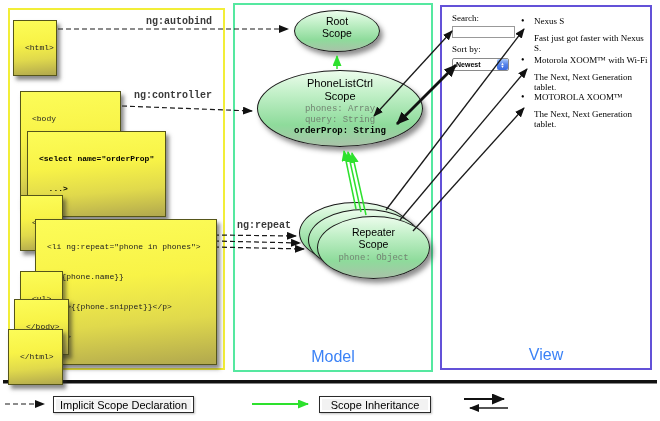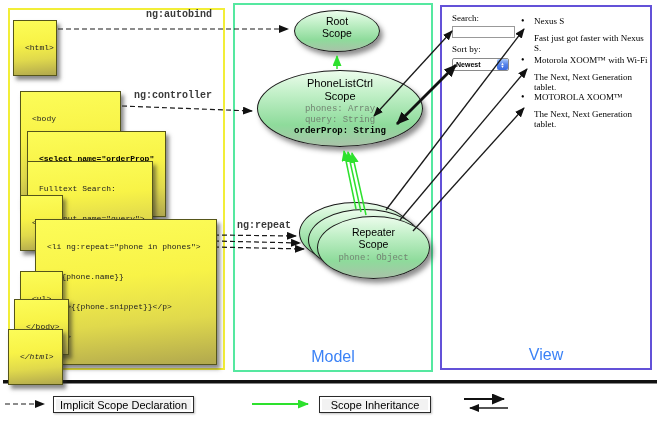--- a/index.html
+++ b/index.html
@@ -130,44 +130,40 @@
   </div>
   <div class="code-box" style="left:20px;top:91px;width:101px;">
     <div>&lt;body</div>
     <div> ng:controller=</div>
     <div> "PhoneListCtrl"&gt;</div>
   </div>
   <div class="code-box bold" style="left:27px;top:131px;width:139px;">
     <div>&lt;select name="orderProp"</div>
     <div>  ...&gt;</div>
   </div>
-  <div class="code-box" style="left:27px;top:161px;width:126px;">
-    <div>Fulltext Search:</div>
-    <div>  &lt;input name="query"&gt;</div>
-  </div>
   <div class="code-box" style="left:20px;top:195px;width:43px;">
     <div>&lt;ul&gt;</div>
   </div>
   <div class="code-box" style="left:35px;top:219px;width:182px;">
     <div>&lt;li ng:repeat="phone in phones"&gt;</div>
     <div>  {{phone.name}}</div>
     <div>  &lt;p&gt;{{phone.snippet}}&lt;/p&gt;</div>
     <div>&lt;/li&gt;</div>
   </div>
   <div class="code-box" style="left:20px;top:271px;width:43px;">
     <div>&lt;ul&gt;</div>
   </div>
   <div class="code-box" style="left:14px;top:299px;width:55px;">
     <div>&lt;/body&gt;</div>
   </div>
-  <div class="code-box" style="left:8px;top:329px;width:55px;font-style:italic;">
+  <div class="code-box" style="left:8px;top:329px;width:55px;">
     <div>&lt;/html&gt;</div>
   </div>
 
-  <div class="dir-label" style="left:146px;top:9px;">ng:autobind</div>
+  <div class="dir-label" style="left:146px;top:16px;">ng:autobind</div>
   <div class="dir-label" style="left:134px;top:90px;">ng:controller</div>
   <div class="dir-label" style="left:237px;top:220px;">ng:repeat</div>
 
   <div class="ellipse" style="left:294px;top:10px;width:86px;height:42px;padding-top:4px;">
     <div class="scope-title small">Root</div>
     <div class="scope-title small">Scope</div>
   </div>
 
   <div class="ellipse" style="left:257px;top:70px;width:166px;height:77px;padding-top:6px;">
     <div class="scope-title">PhoneListCtrl</div>

